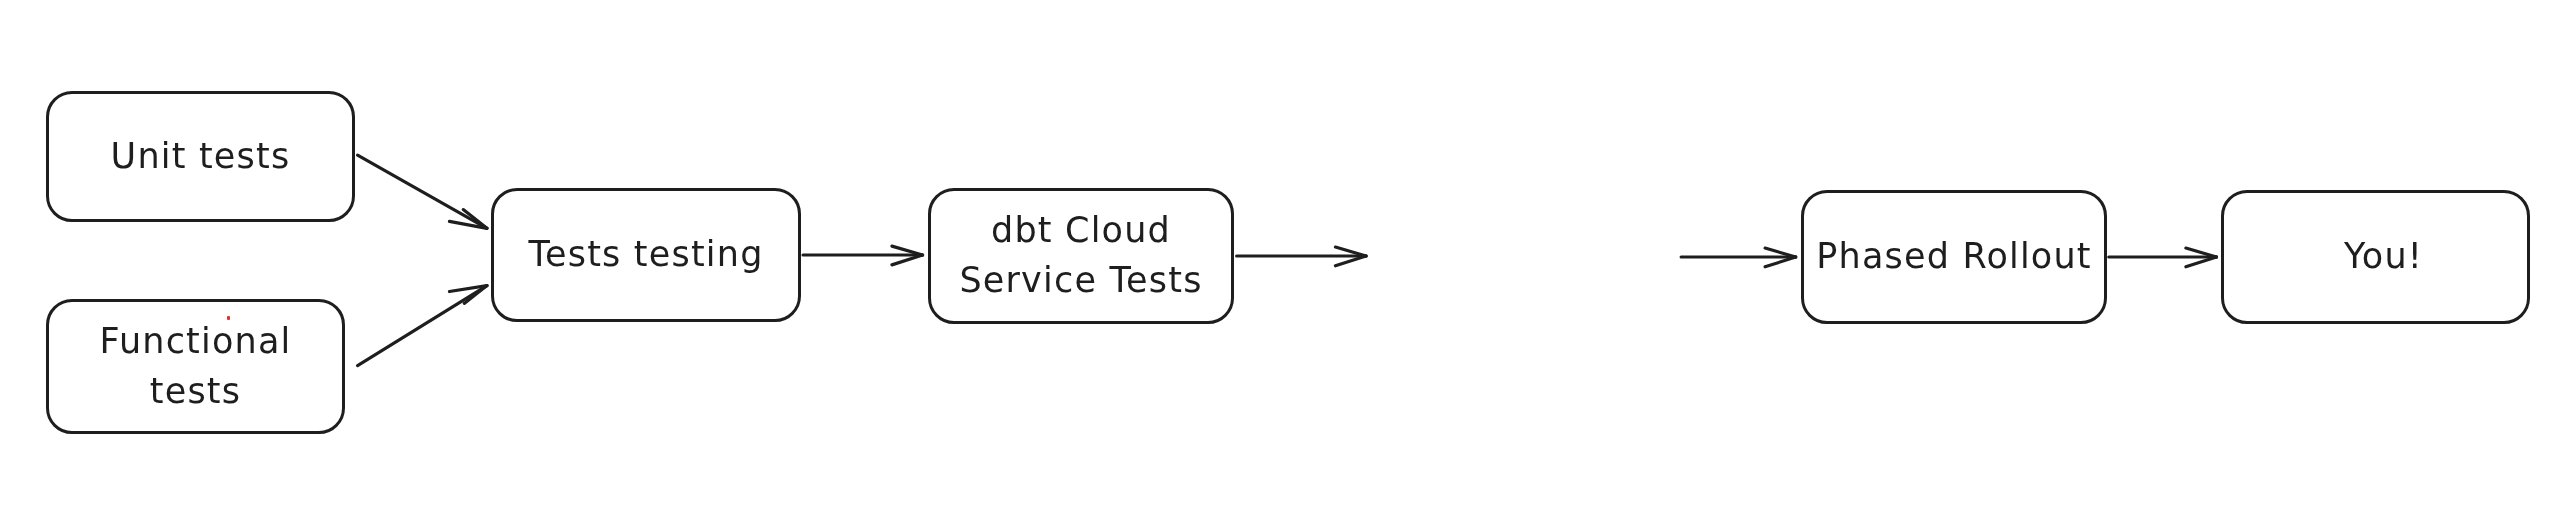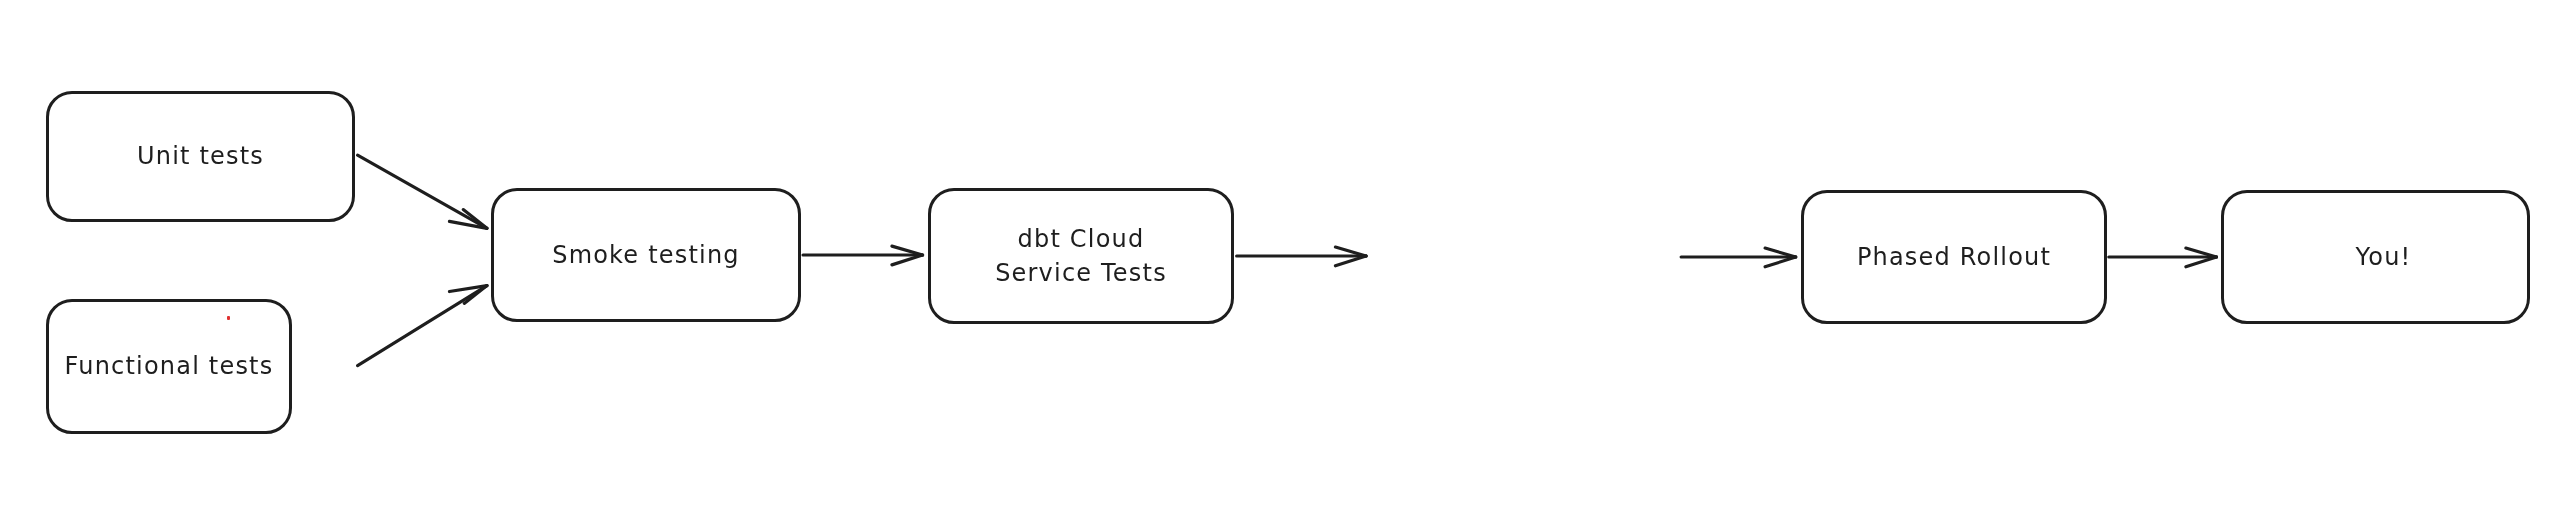--- a/index.html
+++ b/index.html
@@ -33,21 +33,21 @@
     box-sizing: border-box;
     display: flex;
     align-items: center;
     justify-content: center;
     text-align: center;
     background: #ffffff;
     border: 3px solid #1e1e1e;
     border-radius: 26px;
     color: #1e1e1e;
     font-family: "DejaVu Sans", sans-serif;
-    font-size: 24px;
+    font-size: 35px;
     font-weight: 400;
     letter-spacing: 1.2px;
     line-height: 1.42;
     white-space: pre-line;
   }
   .node-label {
     display: block;
     white-space: pre-line;
     padding: 0 10px;
   }
@@ -103,26 +103,26 @@
         <path d="M 2244 260 L 2213 270"></path>
       </g>
 
     </g>
   </svg>
 
   <div class="node" style="left:46px; top:91px; width:309px; height:131px;">
     <span class="node-label">Unit tests</span>
   </div>
 
-  <div class="node" style="left:46px; top:299px; width:246px; height:135px;">
+  <div class="node" style="left:46px; top:299px; width:299px; height:135px;">
     <span class="node-label">Functional tests</span>
   </div>
 
   <div class="node" style="left:491px; top:188px; width:310px; height:134px;">
-    <span class="node-label">Smoke testing</span>
+    <span class="node-label">Tests testing</span>
   </div>
 
   <div class="node" style="left:928px; top:188px; width:306px; height:136px;">
     <span class="node-label">dbt Cloud
 Service Tests</span>
   </div>
 
 
   <div class="node" style="left:1801px; top:190px; width:306px; height:134px;">
     <span class="node-label">Phased Rollout</span>

